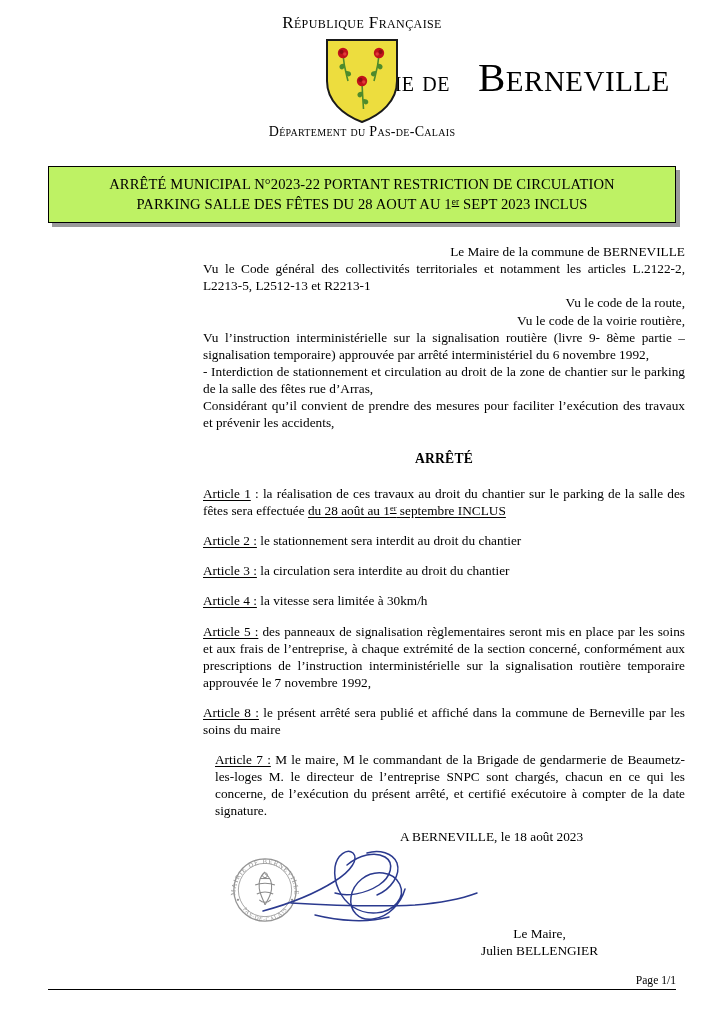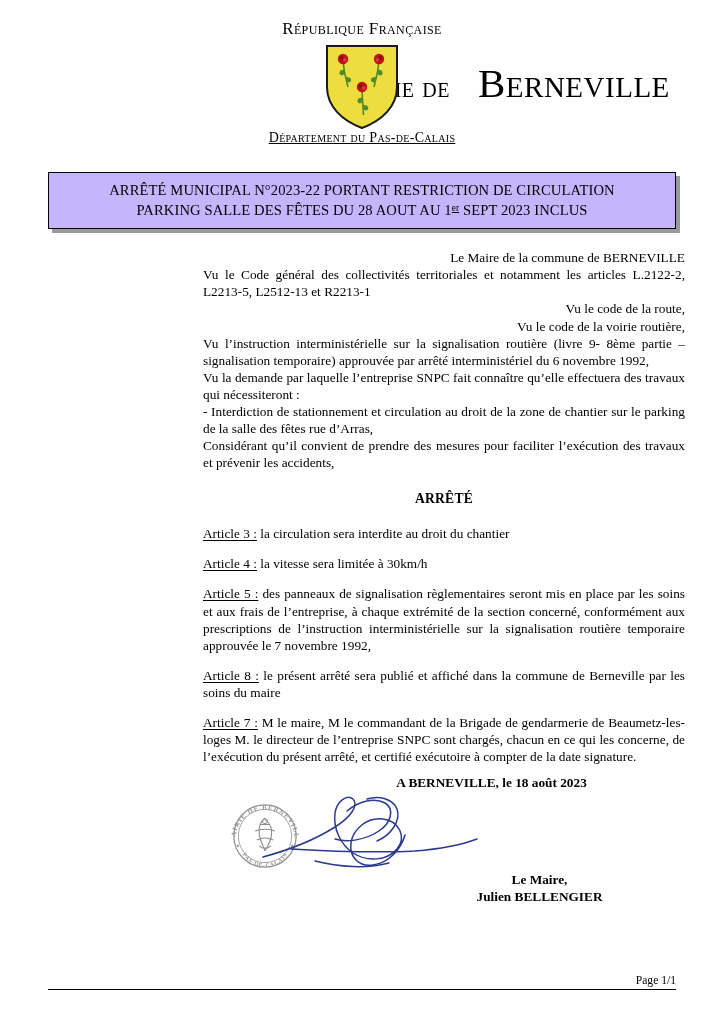--- a/index.html
+++ b/index.html
@@ -18,21 +18,21 @@
 
   .page {
     position: absolute;
     inset: 0;
     padding: 0;
   }
 
   
   .header {
     text-align: center;
-    padding-top: 20px;
+    padding-top: 14px;
   }
   .republique {
     font-variant: small-caps;
     font-size: 17px;
     letter-spacing: 0.4px;
     line-height: 1;
     margin: 0 0 6px 0;
   }
   .mairie-row {
     position: relative;
@@ -79,31 +79,30 @@
     height: 88px;
     z-index: 2;
   }
   .departement {
     font-variant: small-caps;
     font-size: 14px;
     letter-spacing: 0.3px;
     line-height: 1;
     margin: 0;
     padding-top: 2px;
-    text-decoration: underline;
   }
 
   
   .title-wrap {
     margin: 27px 48px 0 48px;
     position: relative;
   }
   .title-box {
     border: 1.4px solid #000;
-    background: #c4b5fd;
+    background: #bef264;
     padding: 7px 10px 8px 10px;
     text-align: center;
     position: relative;
     z-index: 2;
     box-shadow: 4px 4px 0 0 #9a9a9a;
   }
   .title-line {
     font-size: 14.6px;
     line-height: 1.38;
     letter-spacing: 0.1px;
@@ -139,33 +138,32 @@
     letter-spacing: 0.2px;
   }
 
   .article {
     margin: 0 0 13px 0;
     font-size: 13.3px;
     line-height: 1.285;
     text-align: justify;
     text-justify: inter-word;
   }
-  .article:last-of-type { margin-bottom: 0; }
+  .article:last-of-type { margin-bottom: 0; margin-left: 12px; }
   .art-label {
     text-decoration: underline;
     text-underline-offset: 1.5px;
   }
   .u { text-decoration: underline; text-underline-offset: 1.5px; }
 
   
   .sig-block {
     margin: 10px 40px 8px 203px;
     position: relative;
     height: 126px;
-    font-weight: bold;
   }
   .sig-place {
     font-size: 13.3px;
     text-align: center;
     margin: 0;
     padding-left: 96px;
   }
   .sig-graphics {
     position: relative;
     height: 74px;
@@ -288,28 +286,29 @@
   </div>
 
   <div class="content">
 
     <div class="preamble">
       <p class="nojust">Le Maire de la commune de BERNEVILLE</p>
       <p>Vu le Code général des collectivités territoriales et notamment les articles L.2122-2, L2213-5, L2512-13 et R2213-1</p>
       <p class="nojust">Vu le code de la route,</p>
       <p class="nojust">Vu le code de la voirie routière,</p>
       <p>Vu l’instruction interministérielle sur la signalisation routière (livre 9- 8ème partie – signalisation temporaire) approuvée par arrêté interministériel du 6 novembre 1992,</p>
-      <p>Vu la demande par laquelle l’entreprise SNPC fait connaître qu’elle effectuera des travaux qui nécessiteront :</p>
       <p>- Interdiction de stationnement et circulation au droit de la zone de chantier sur le parking de la salle des fêtes rue d’Arras,</p>
       <p>Considérant qu’il convient de prendre des mesures pour faciliter l’exécution des travaux et prévenir les accidents,</p>
     </div>
 
     <div class="arrete-head">ARRÊTÉ</div>
 
-
+    <p class="article"><span class="art-label">Article 1</span><span> : </span><span>la réalisation de ces travaux au droit du chantier sur le parking de la salle des fêtes sera effectuée </span><span class="u"><span>du 28 août au 1</span><sup class="ord">er</sup><span> septembre INCLUS</span></span></p>
+
+    <p class="article"><span class="art-label">Article 2 :</span><span> </span><span>le stationnement sera interdit au droit du chantier</span></p>
 
     <p class="article"><span class="art-label">Article 3 :</span><span> </span><span>la circulation sera interdite au droit du chantier</span></p>
 
     <p class="article"><span class="art-label">Article 4 :</span><span> </span><span>la vitesse sera limitée à 30km/h</span></p>
 
     <p class="article"><span class="art-label">Article 5 :</span><span> </span><span>des panneaux de signalisation règlementaires seront mis en place par les soins et aux frais de l’entreprise, à chaque extrémité de la section concerné, conformément aux prescriptions de l’instruction interministérielle sur la signalisation routière temporaire approuvée le 7 novembre 1992,</span></p>
 
     <p class="article"><span class="art-label">Article 8 :</span><span> </span><span>le présent arrêté sera publié et affiché dans la commune de Berneville par les soins du maire</span></p>
 
     <p class="article"><span class="art-label">Article 7 :</span><span> </span><span>M le maire, M le commandant de la Brigade de gendarmerie de Beaumetz-les-loges M. le directeur de l’entreprise SNPC sont chargés, chacun en ce qui les concerne, de l’exécution du présent arrêté, et certifié exécutoire à compter de la date signature.</span></p>

